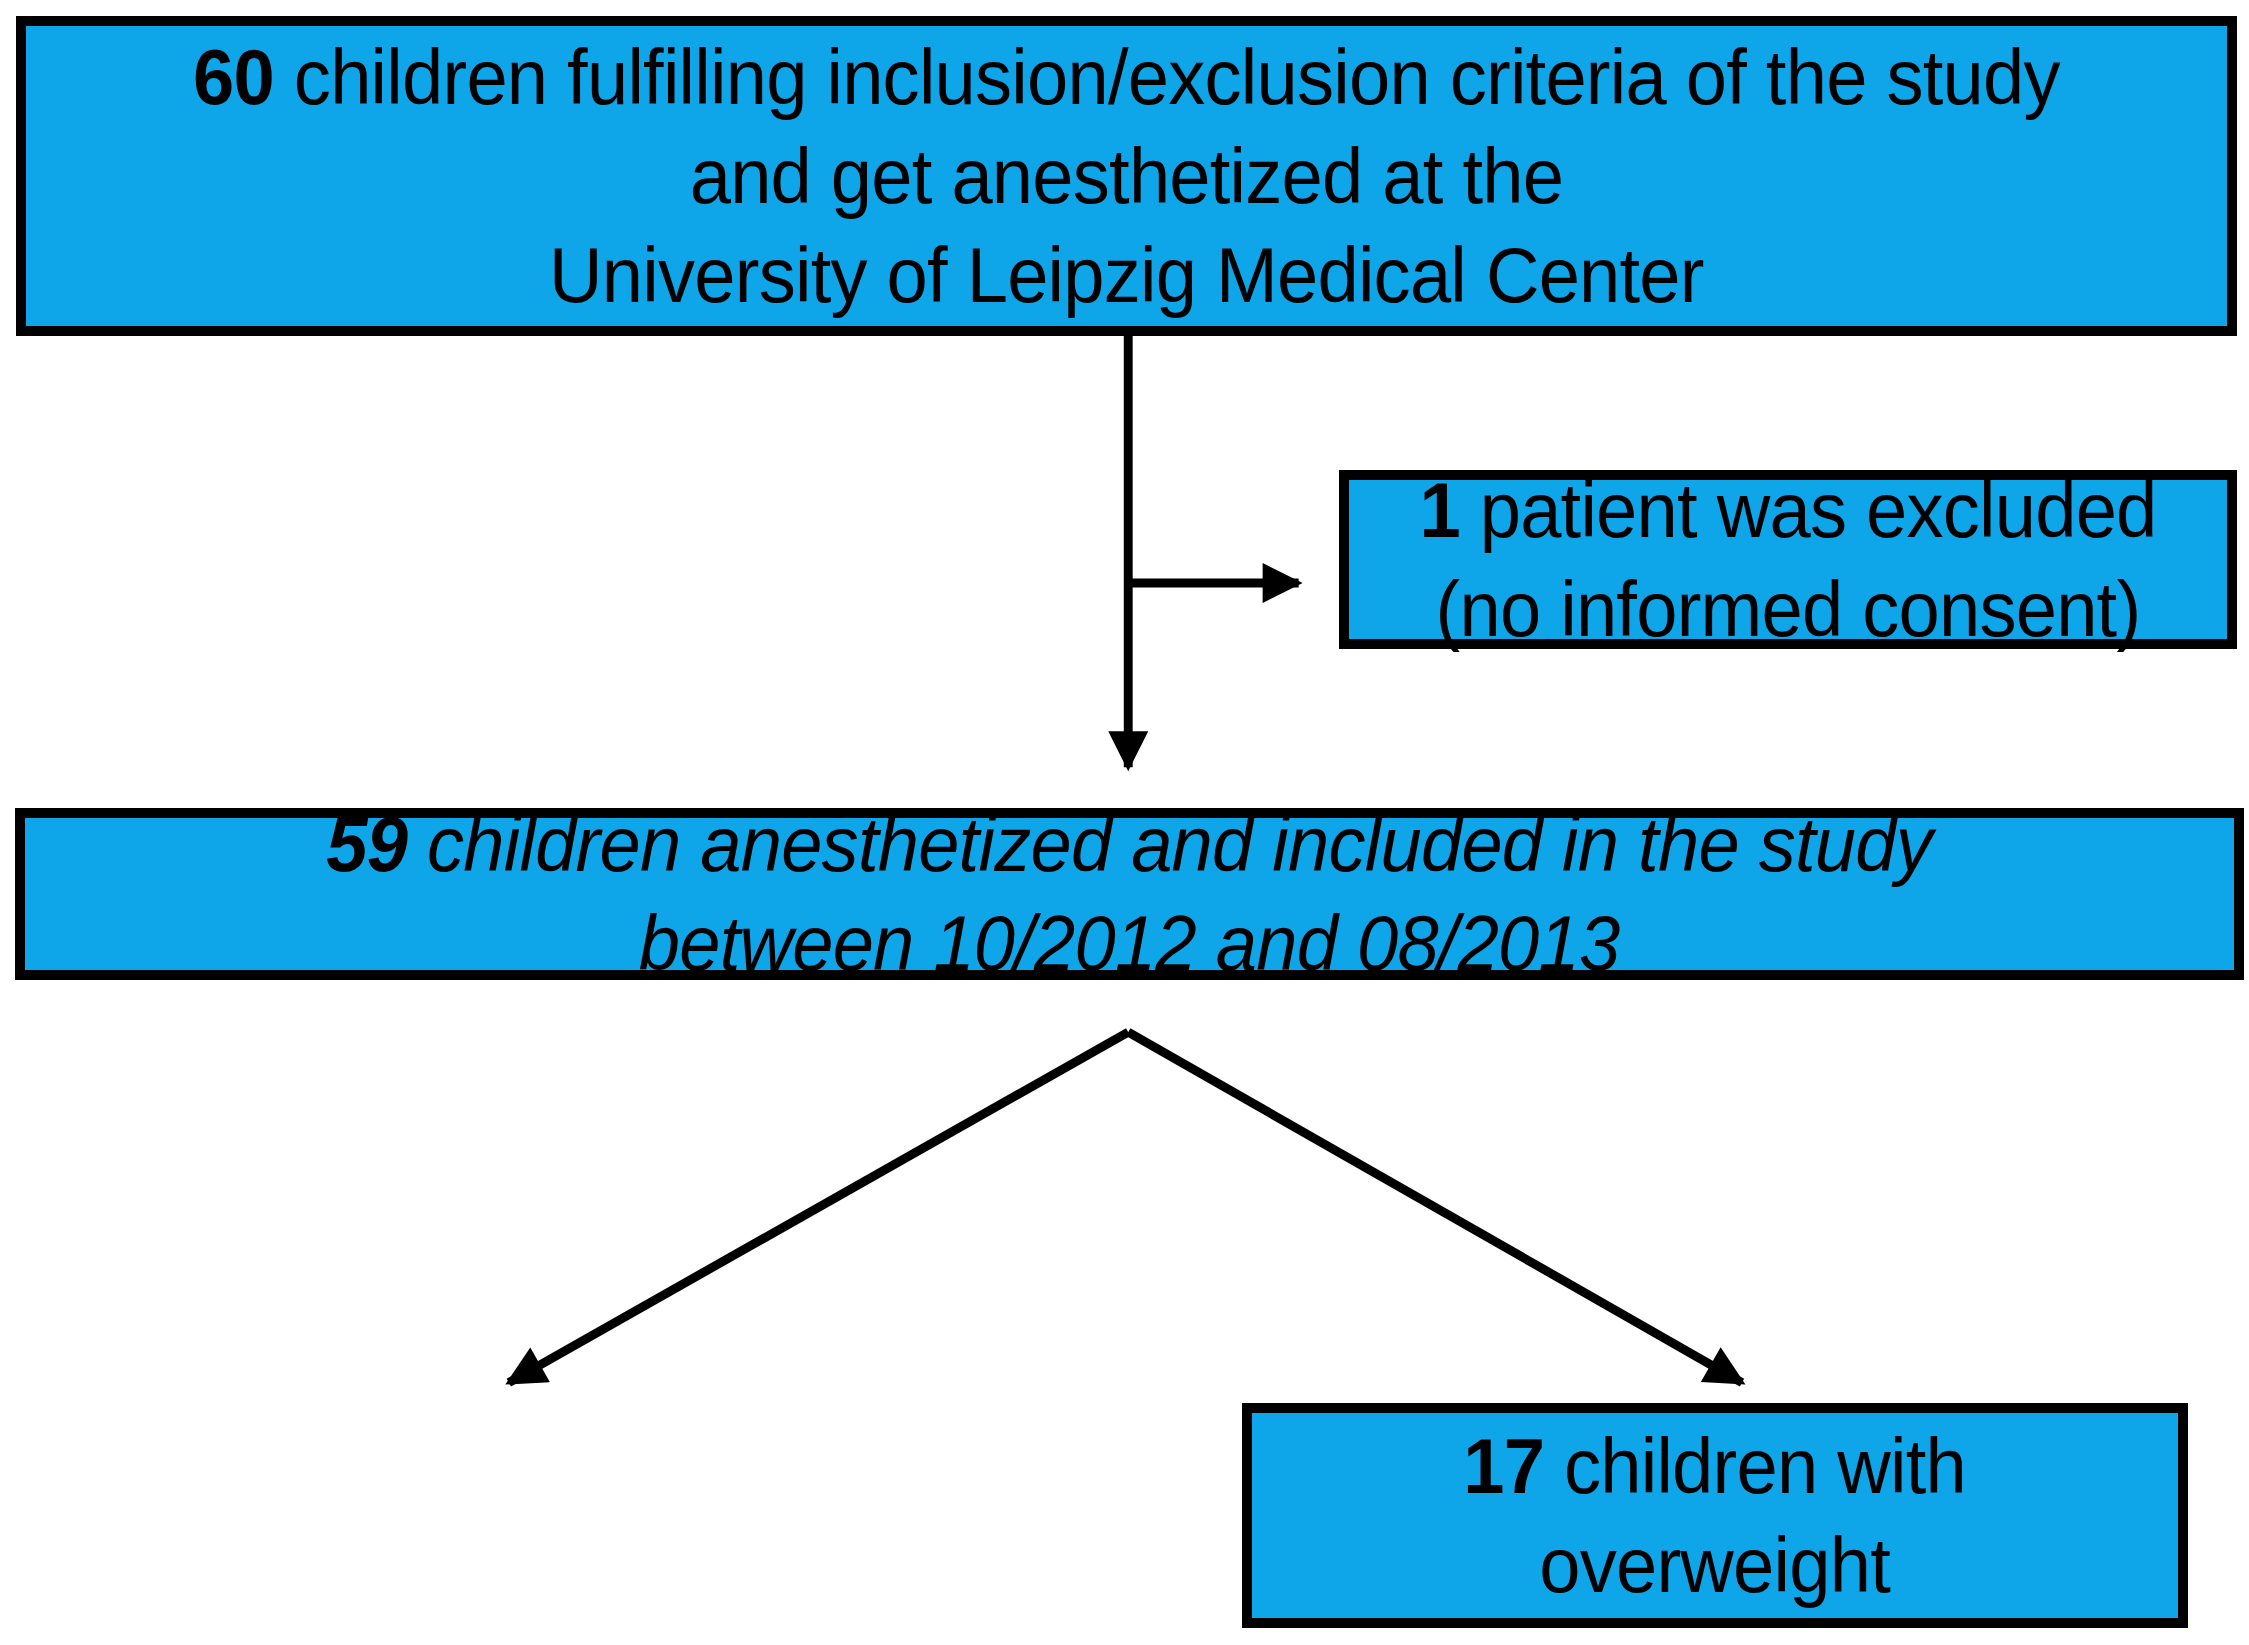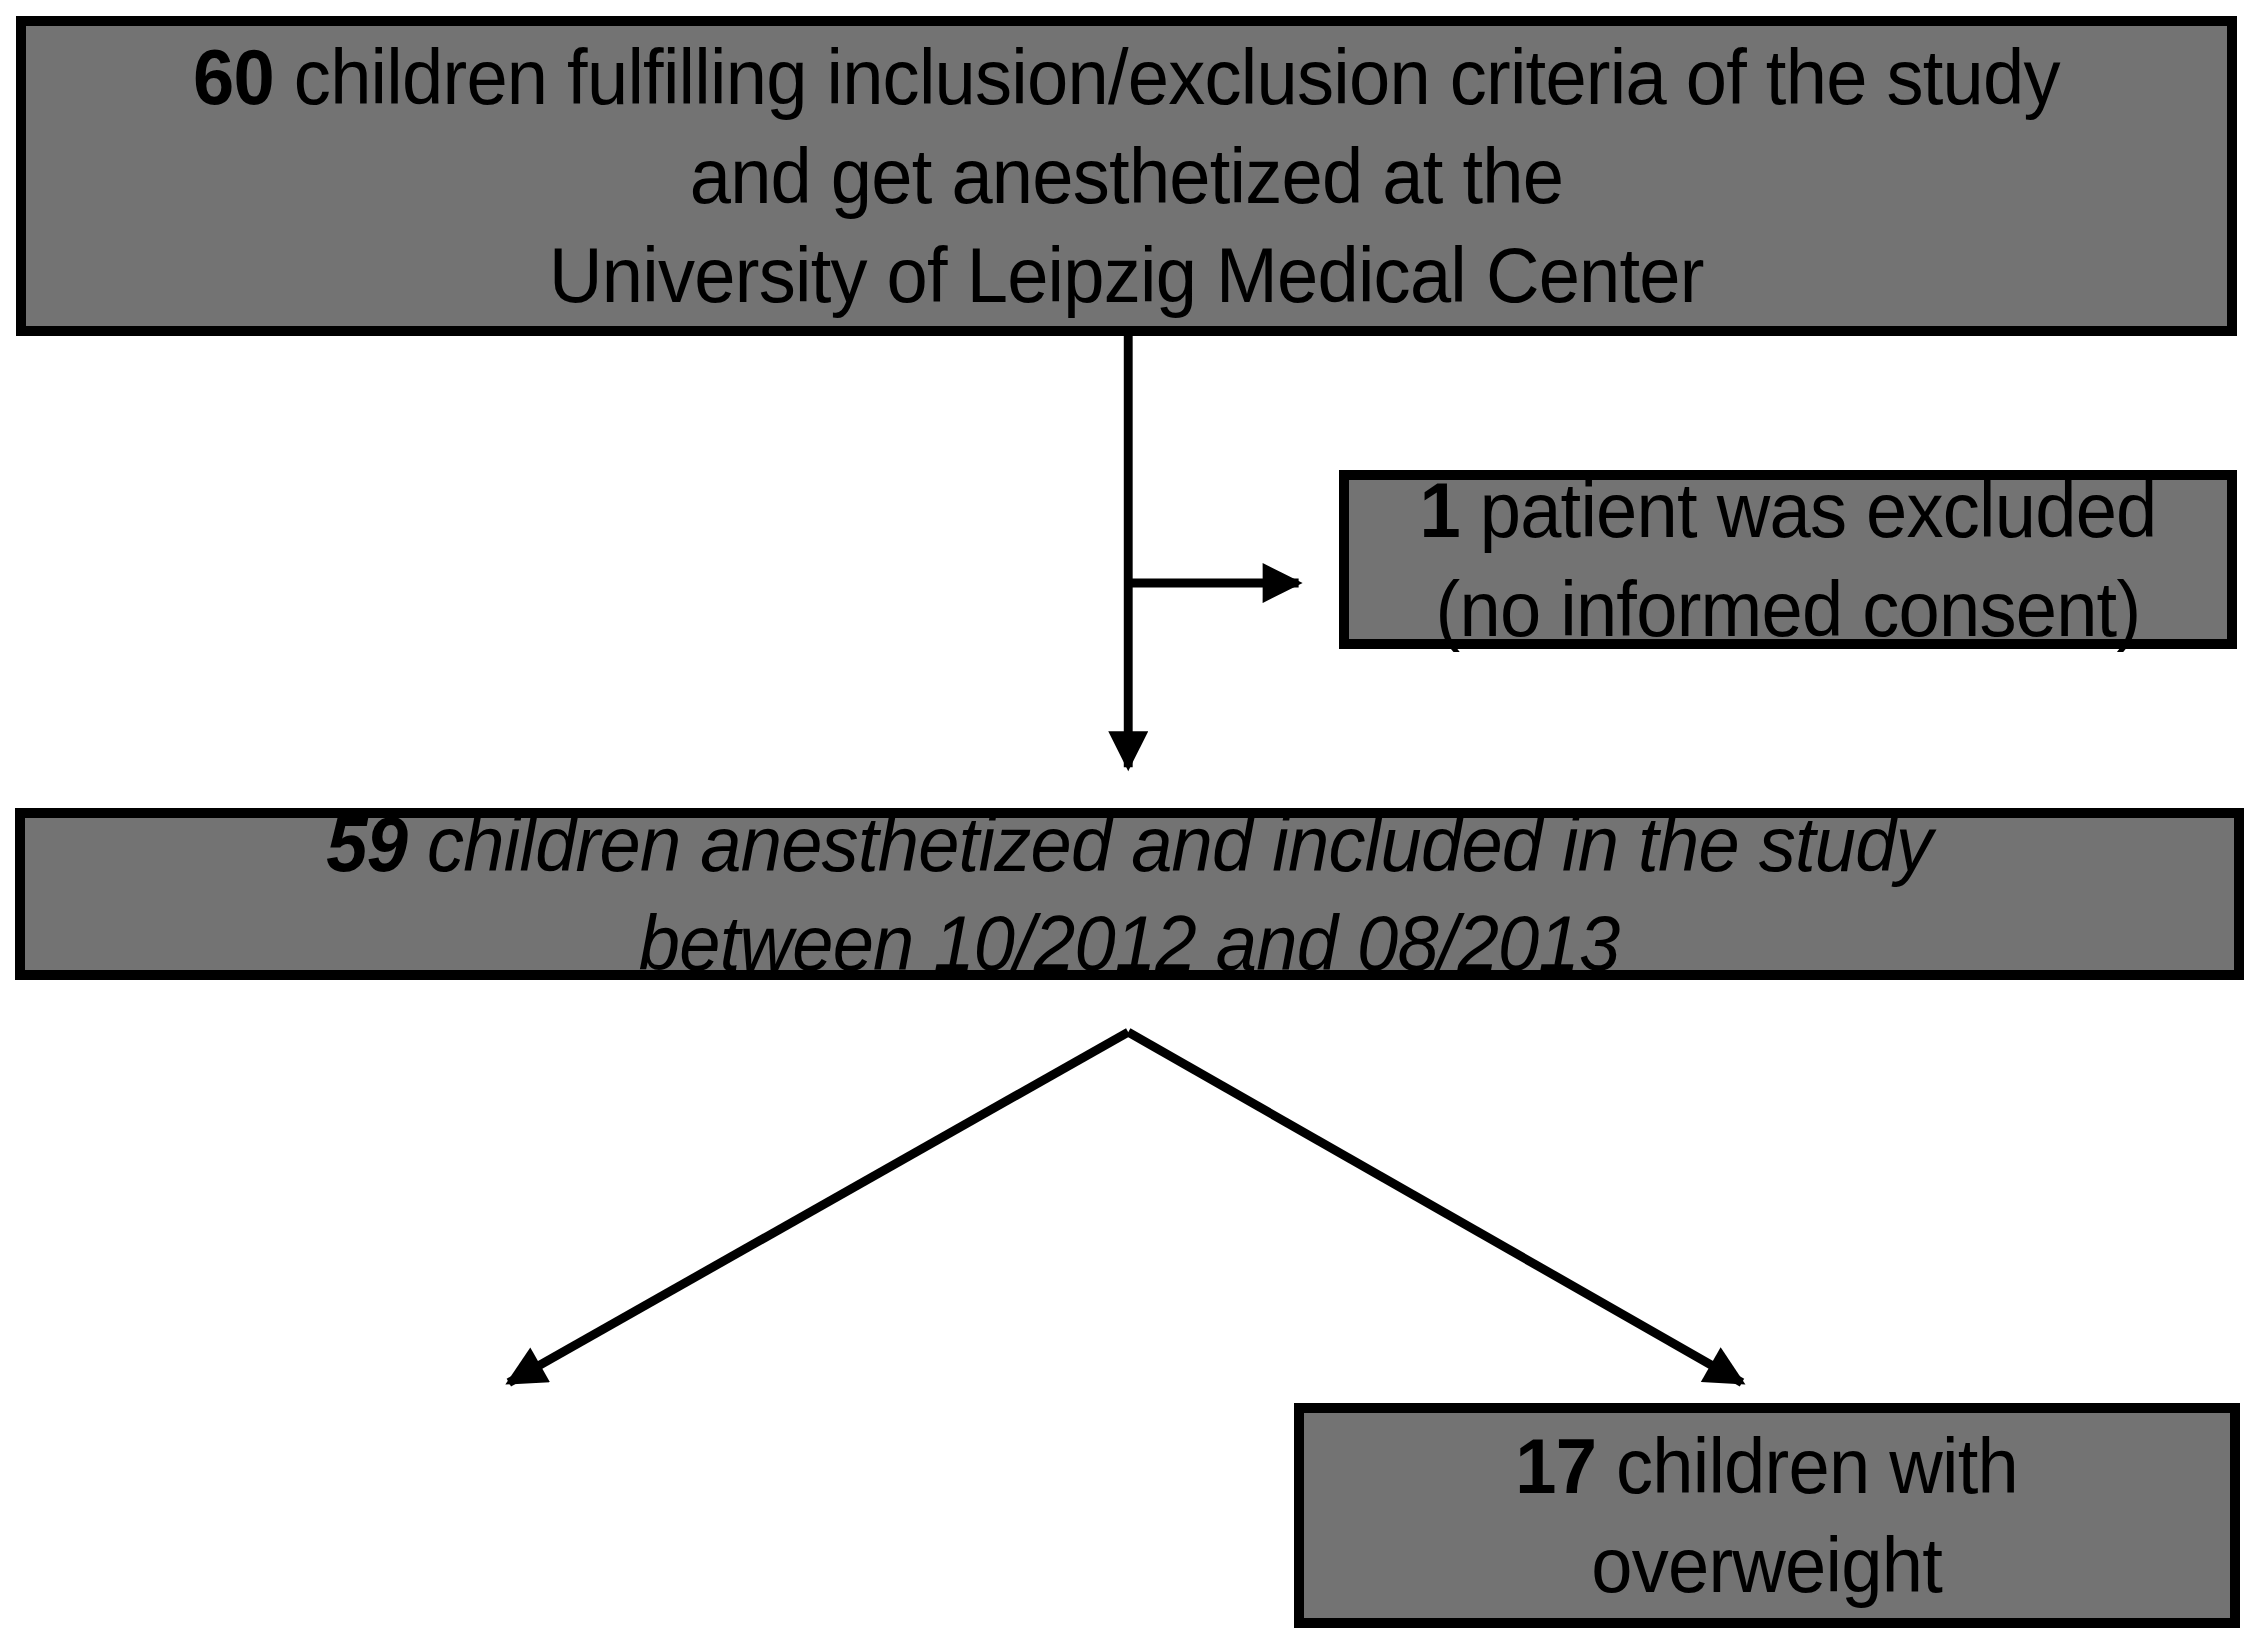--- a/index.html
+++ b/index.html
@@ -19,21 +19,21 @@
     position: absolute;
     left: 0;
     top: 0;
     width: 2250px;
     height: 1645px;
   }
   .box {
     position: absolute;
     box-sizing: border-box;
     border: 10.5px solid #000000;
-    background: #737373;
+    background: #0ea5e9;
     display: flex;
     align-items: center;
     justify-content: center;
     text-align: center;
   }
   .box-text {
     font-size: 78px;
     line-height: 99px;
     font-weight: 400;
     letter-spacing: -0.8px;
@@ -42,21 +42,21 @@
     white-space: nowrap;
   }
   .box-text b {
     font-weight: 700;
   }
   
   #box-enrolled   { left: 16px;   top: 16px;   width: 2221px; height: 320px; }
   #box-excluded   { left: 1339px; top: 470px;  width: 898px; height: 179px; }
   #box-included   { left: 14.5px;   top: 808px; width: 2229px; height: 172px; font-style: italic; }
   #box-regular    { left: 8px;   top: 1403px; width: 898px; height: 225px; }
-  #box-overweight { left: 1294px; top: 1403px; width: 946px; height: 225px; }
+  #box-overweight { left: 1242px; top: 1403px; width: 946px; height: 225px; }
 </style>
 </head>
 <body>
 
 <div id="canvas">
 
   <svg id="connectors" viewBox="0 0 2786 2037" xmlns="http://www.w3.org/2000/svg">
     <defs>
       <marker id="arrow" viewBox="0 0 10 10" refX="9" refY="5" markerWidth="5" markerHeight="4.5" orient="auto-start-reverse" markerUnits="strokeWidth">
         <path d="M0 0 L10 5 L0 10 z" fill="#000000"></path>

